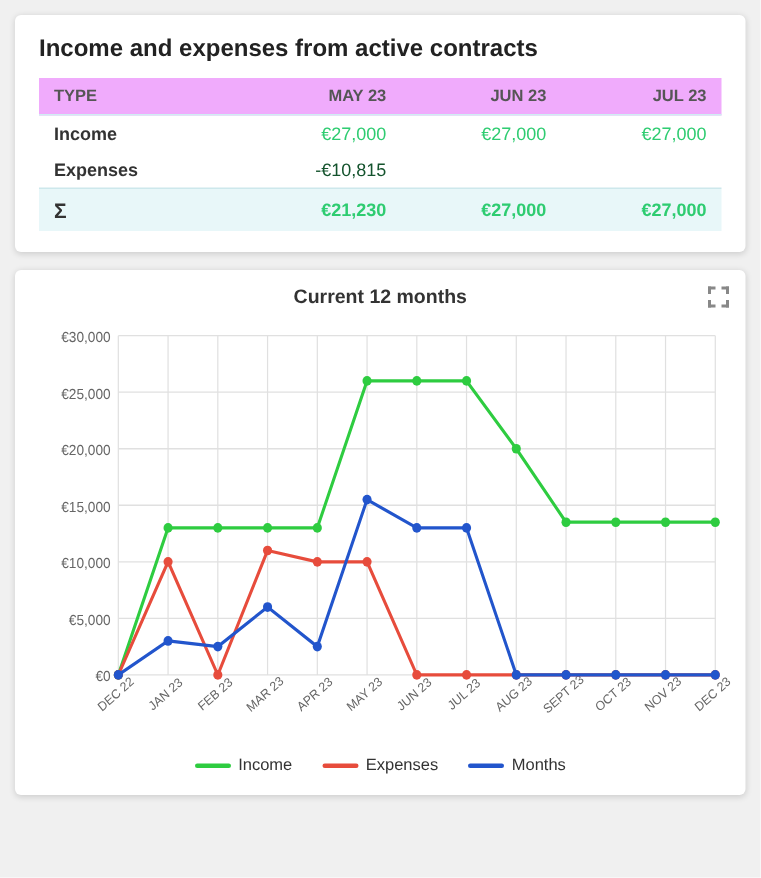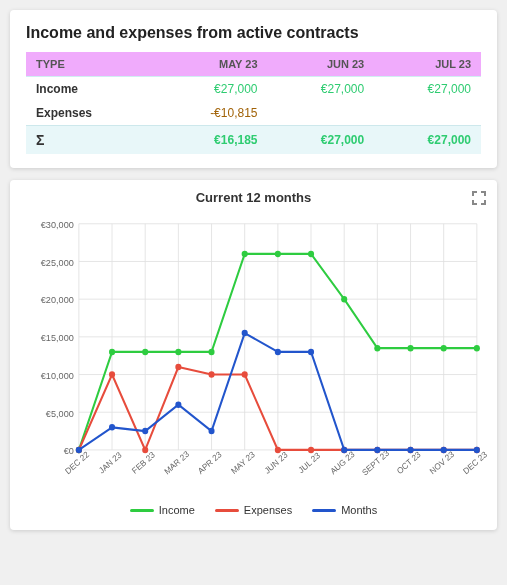--- a/index.html
+++ b/index.html
@@ -87,21 +87,21 @@
       text-align: right;
     }
     tbody tr:first-child td {
       color: #2ecc71;
     }
     tbody tr:first-child td:first-child {
       color: #333;
       font-weight: bold;
     }
     tbody tr:nth-child(2) td {
-      color: #a16207;
+      color: #14532d;
     }
     tbody tr:nth-child(2) td:first-child {
       color: #333;
       font-weight: bold;
     }
     .sum-row {
       background: #e8f7f9;
       border-top: 1px solid #cde8ec;
     }
     .sum-row td {
@@ -187,21 +187,21 @@
       <tr>
         <td>Expenses</td>
         <td>-€10,815</td>
         <td></td>
         <td></td>
       </tr>
     </tbody>
     <tfoot>
       <tr class="sum-row">
         <td>Σ</td>
-        <td class="positive">€16,185</td>
+        <td class="positive">€21,230</td>
         <td class="positive">€27,000</td>
         <td class="positive">€27,000</td>
       </tr>
     </tfoot>
   </table>
 </div>
 
 <div class="chart-card">
   <div class="chart-title">Current 12 months</div>
   <div class="expand-icon">

